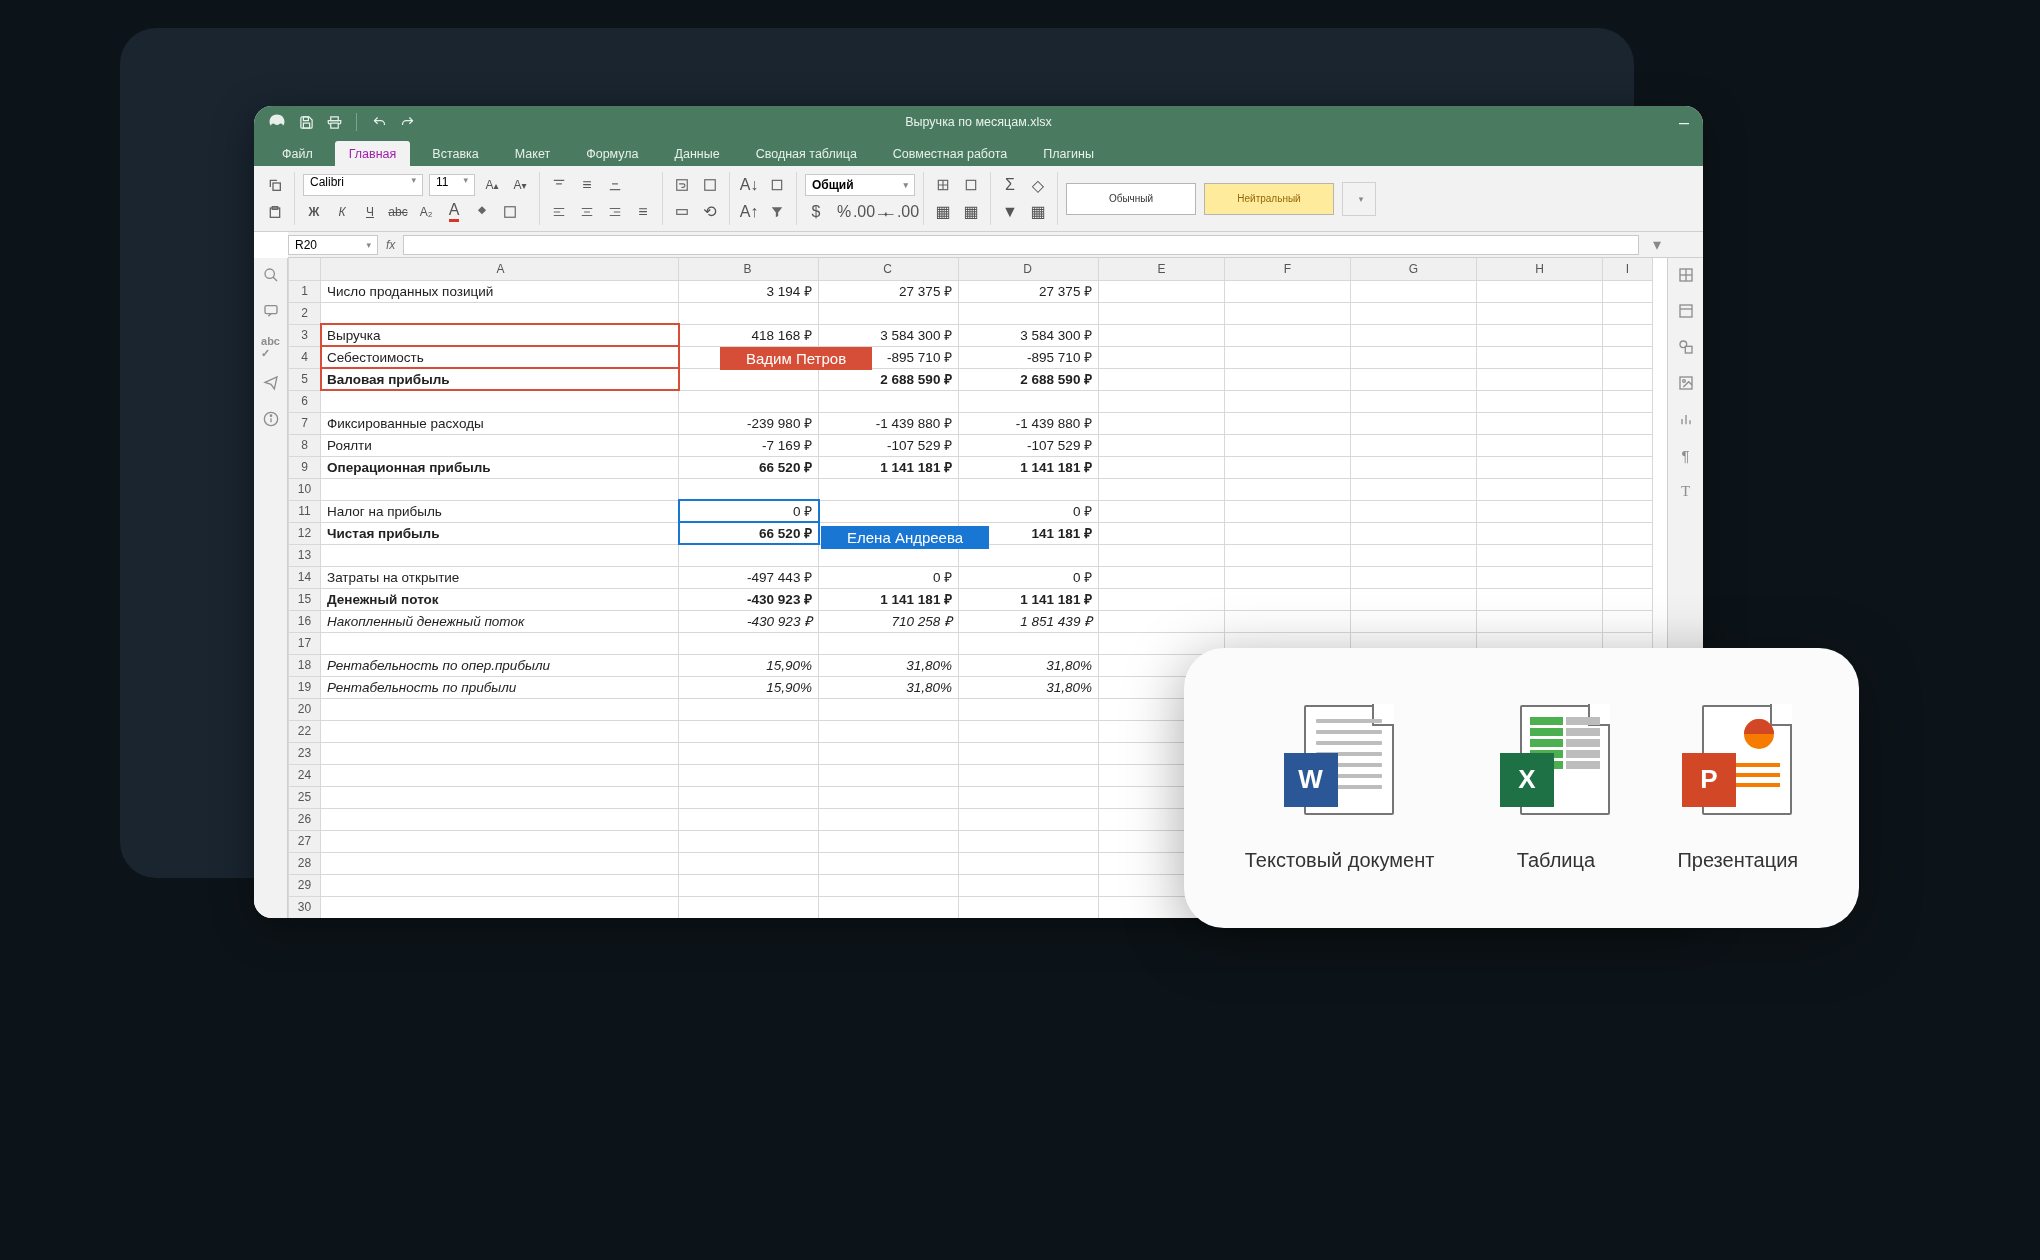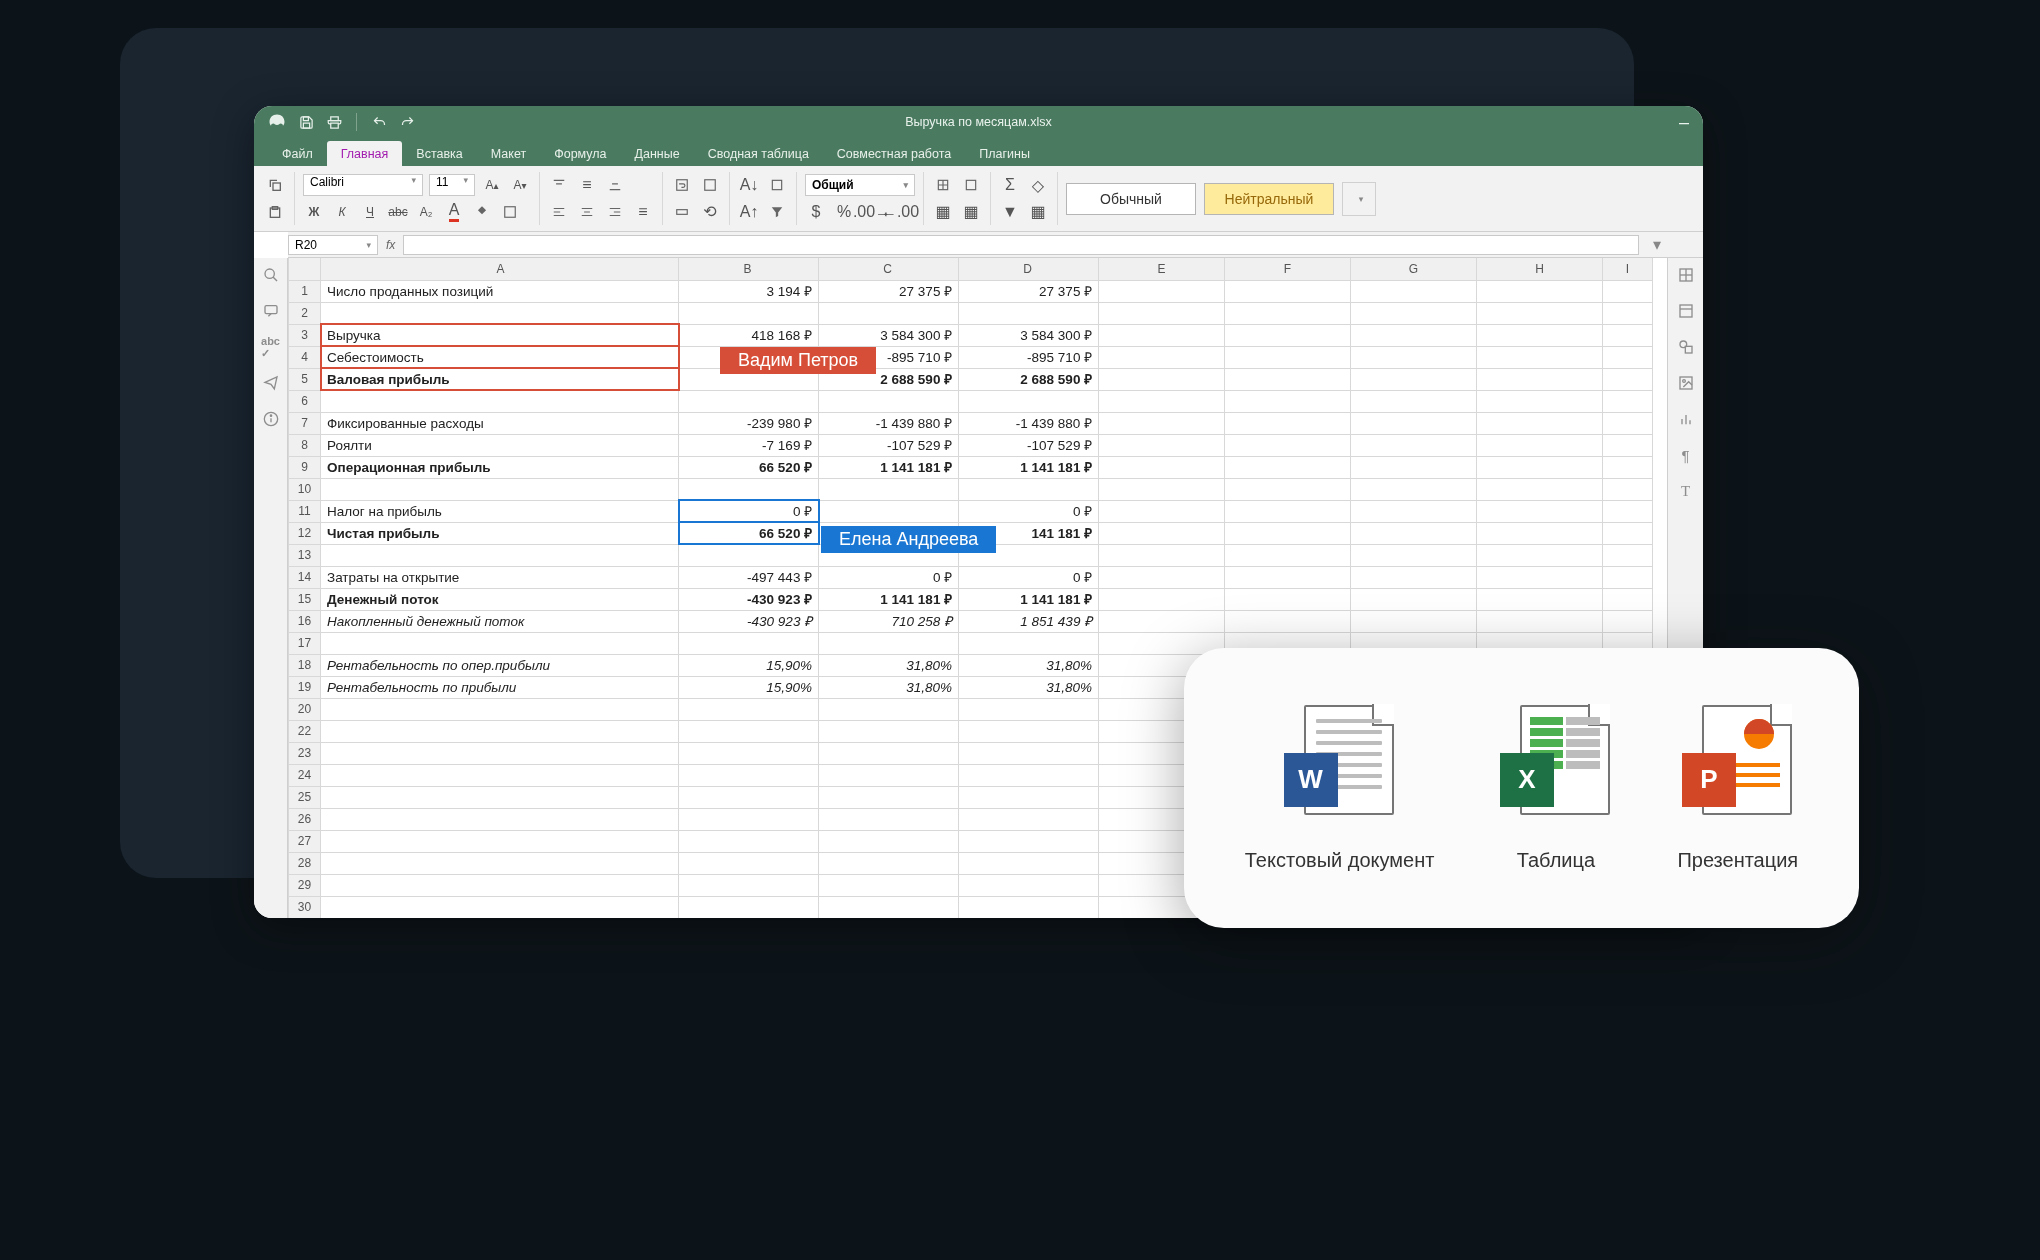--- a/index.html
+++ b/index.html
@@ -46,21 +46,21 @@
 .titlebar-title { position: absolute; left: 0; right: 0; text-align: center; font-size: 12.5px; color: #eaf2ed; pointer-events: none; }
 .window-close { margin-left: auto; padding: 0 14px; color: #eaf2ed; font-size: 18px; line-height: 1; }
 
 .tabs-row {
   background: #4a7b60;
   color: #fff;
   height: 28px;
   display: flex;
   align-items: flex-end;
   padding-left: 14px;
-  gap: 0;
+  gap: 8px;
   font-size: 12.5px;
 }
 .tab {
   padding: 6px 14px 5px;
   color: #e8f0ea;
   cursor: pointer;
 }
 .tab.active {
   background: #f2f2f2;
   color: #a21caf;
@@ -102,21 +102,21 @@
 .s { text-decoration: line-through; }
 
 .num-select {
   border: 1px solid #c9c9c9; background: #fff; height: 22px; font-size: 12px;
   padding: 0 6px; display: flex; align-items: center; width: 110px; justify-content: space-between; font-weight: bold;
 }
 
 .styles-group { display: flex; align-items: center; gap: 8px; }
 .style-swatch {
   border: 1px solid #b5b5b5; height: 32px; width: 130px; display: flex;
-  align-items: center; justify-content: center; font-size: 14px;
+  align-items: center; justify-content: center; font-size: 10px;
 }
 .style-swatch.normal { background: #fff; color: #333; }
 .style-swatch.neutral { background: #ffeb9c; color: #96680a; }
 .style-dd { width: 34px; height: 34px; border: 1px solid #d0d0d0; display: flex; align-items: center; justify-content: center; }
 
 .formula-bar {
   background: #f2f2f2;
   border-bottom: 1px solid #cfcfcf;
   height: 26px;
   display: flex;
@@ -183,22 +183,22 @@
 .col-B, .col-C, .col-D { width: 140px; text-align: right; padding-right: 6px !important; }
 .col-E, .col-F, .col-G, .col-H { width: 126px; }
 .col-I { width: 50px; }
 .bold td:not(.row-head) { font-weight: bold; }
 .italic td:not(.row-head) { font-style: italic; }
 .sheet .row-head { font-weight: normal; font-style: normal; }
 
 .collab-tag {
   position: absolute;
   color: #fff;
-  font-size: 18px;
-  padding: 3px 18px;
+  font-size: 15px;
+  padding: 3px 26px;
   white-space: nowrap;
   z-index: 5;
 }
 .collab-red { background: #d64e37; }
 .collab-blue { background: #1976d2; }
 .collab-border-red { outline: 2px solid #d64e37; outline-offset: -1px; }
 .collab-border-blue { outline: 2px solid #1976d2; outline-offset: -1px; }
 
 .launcher {
   position: absolute;

